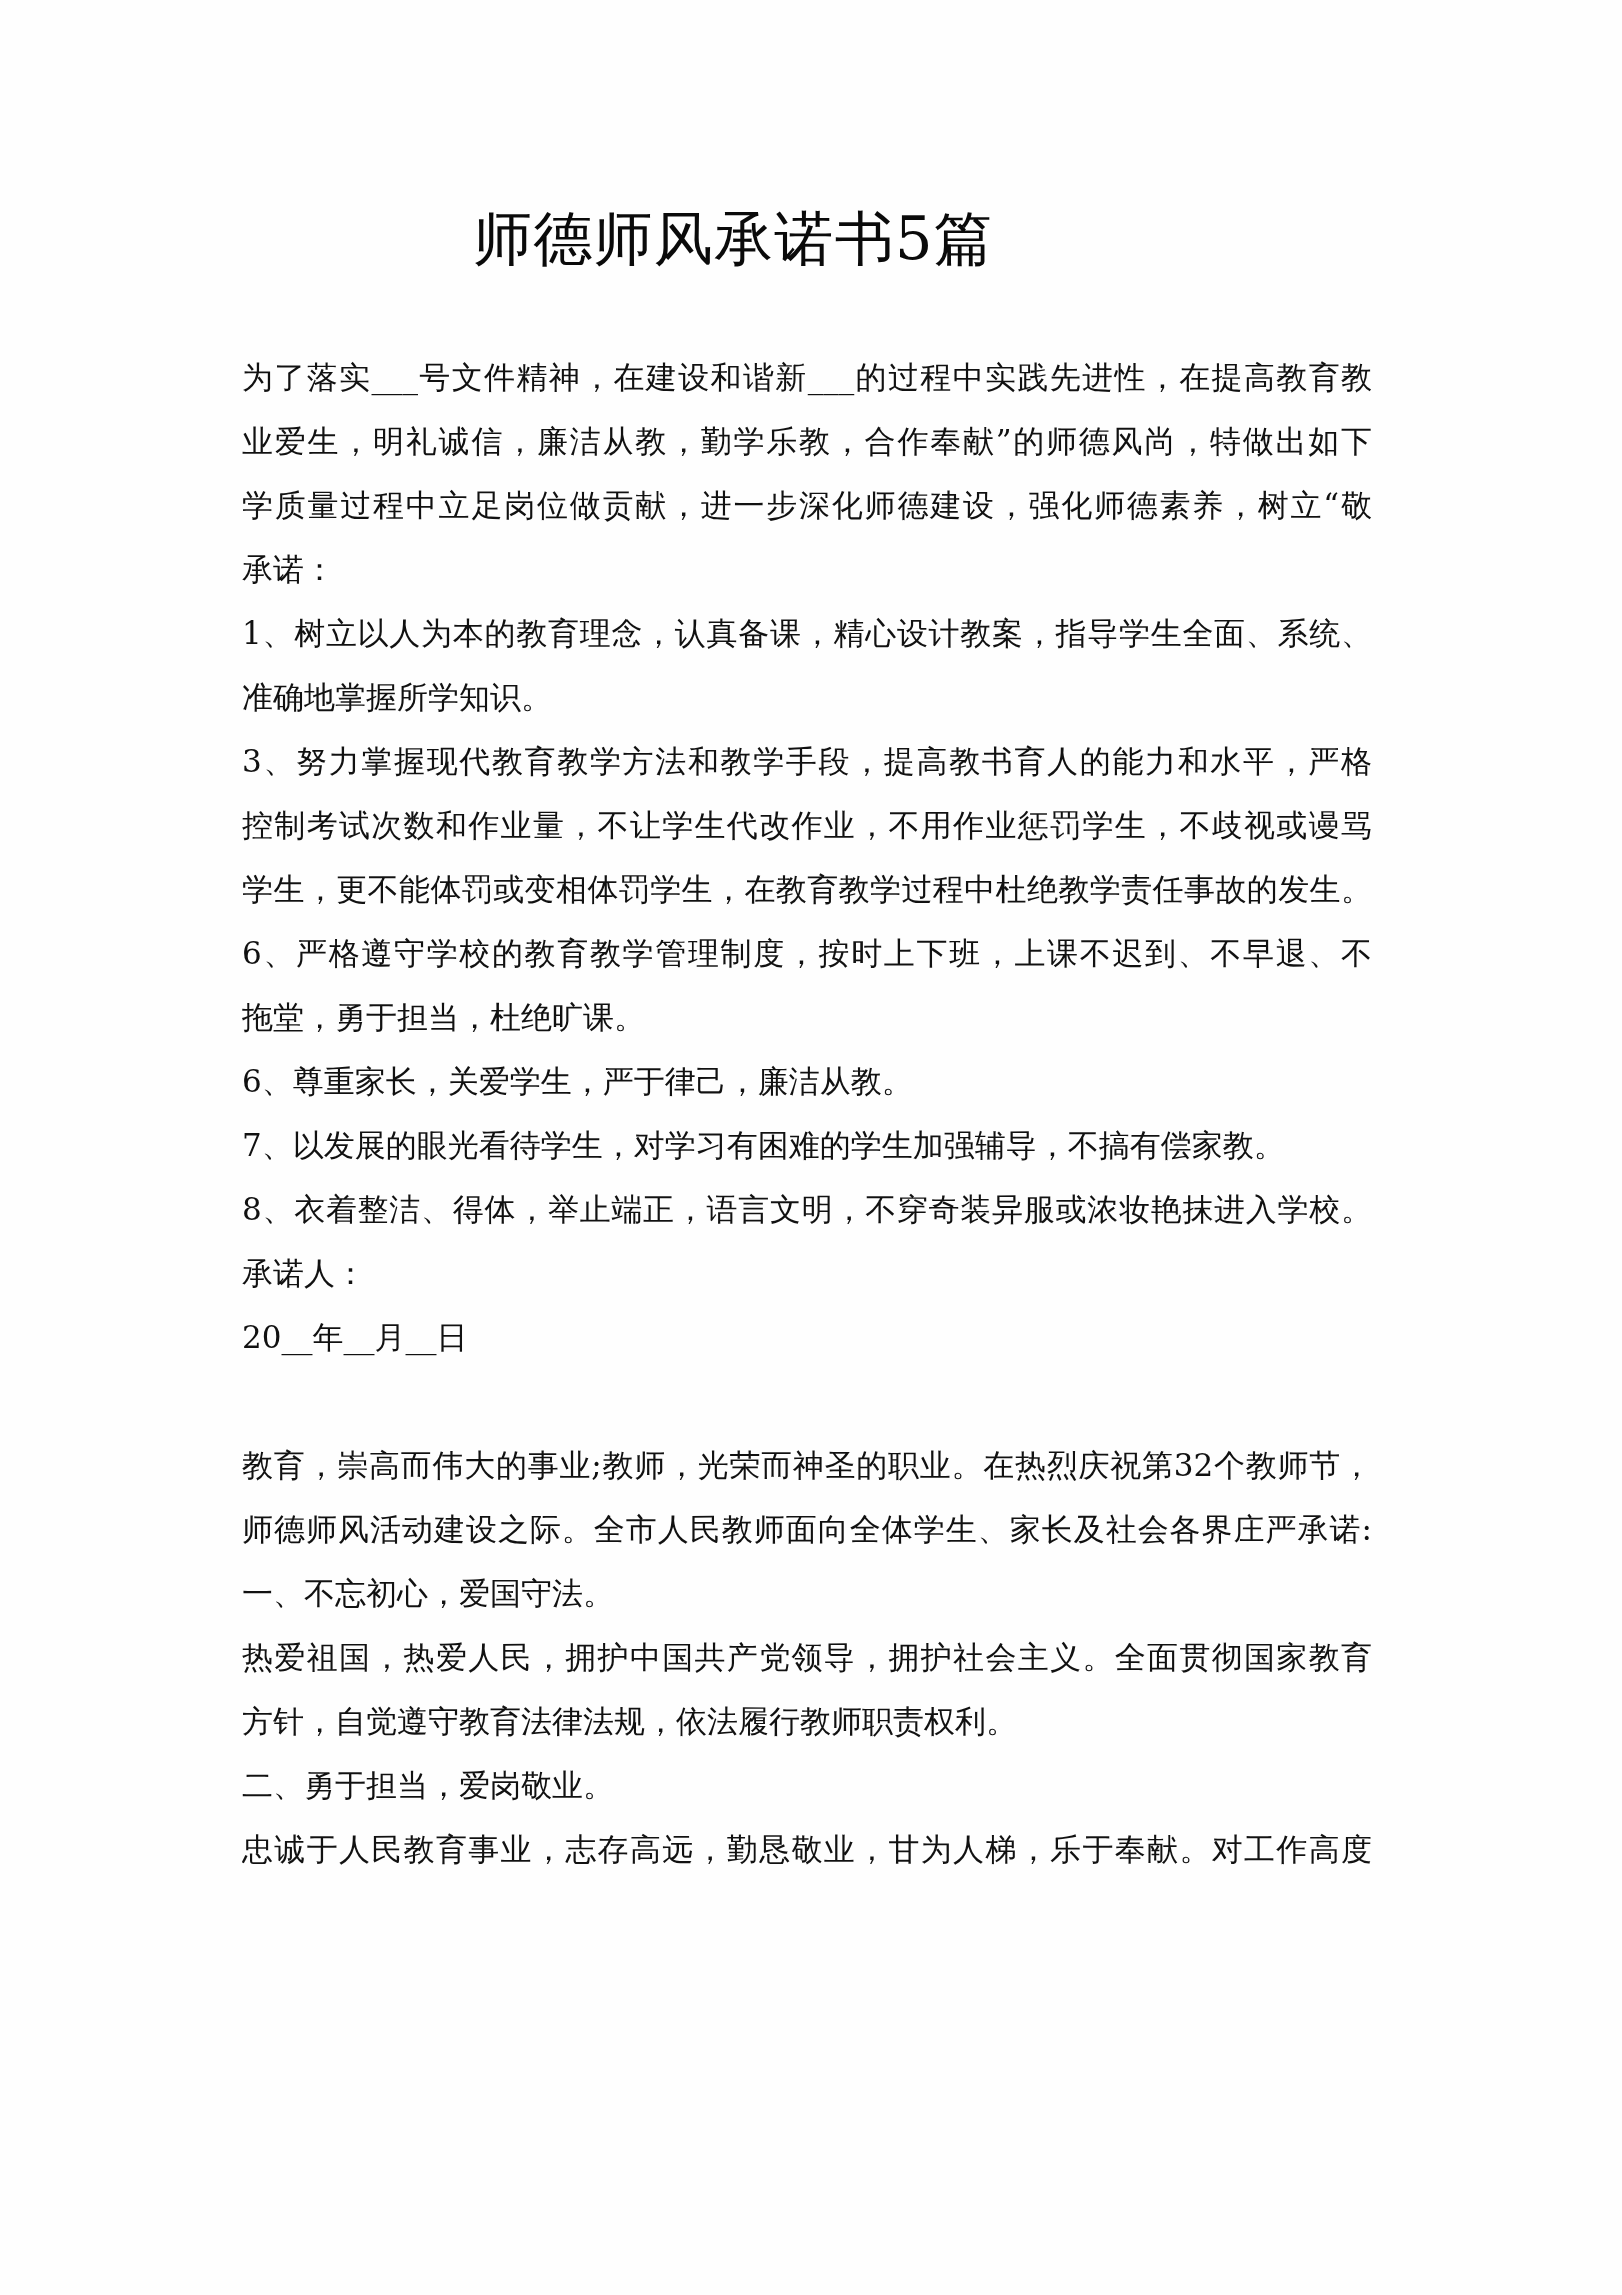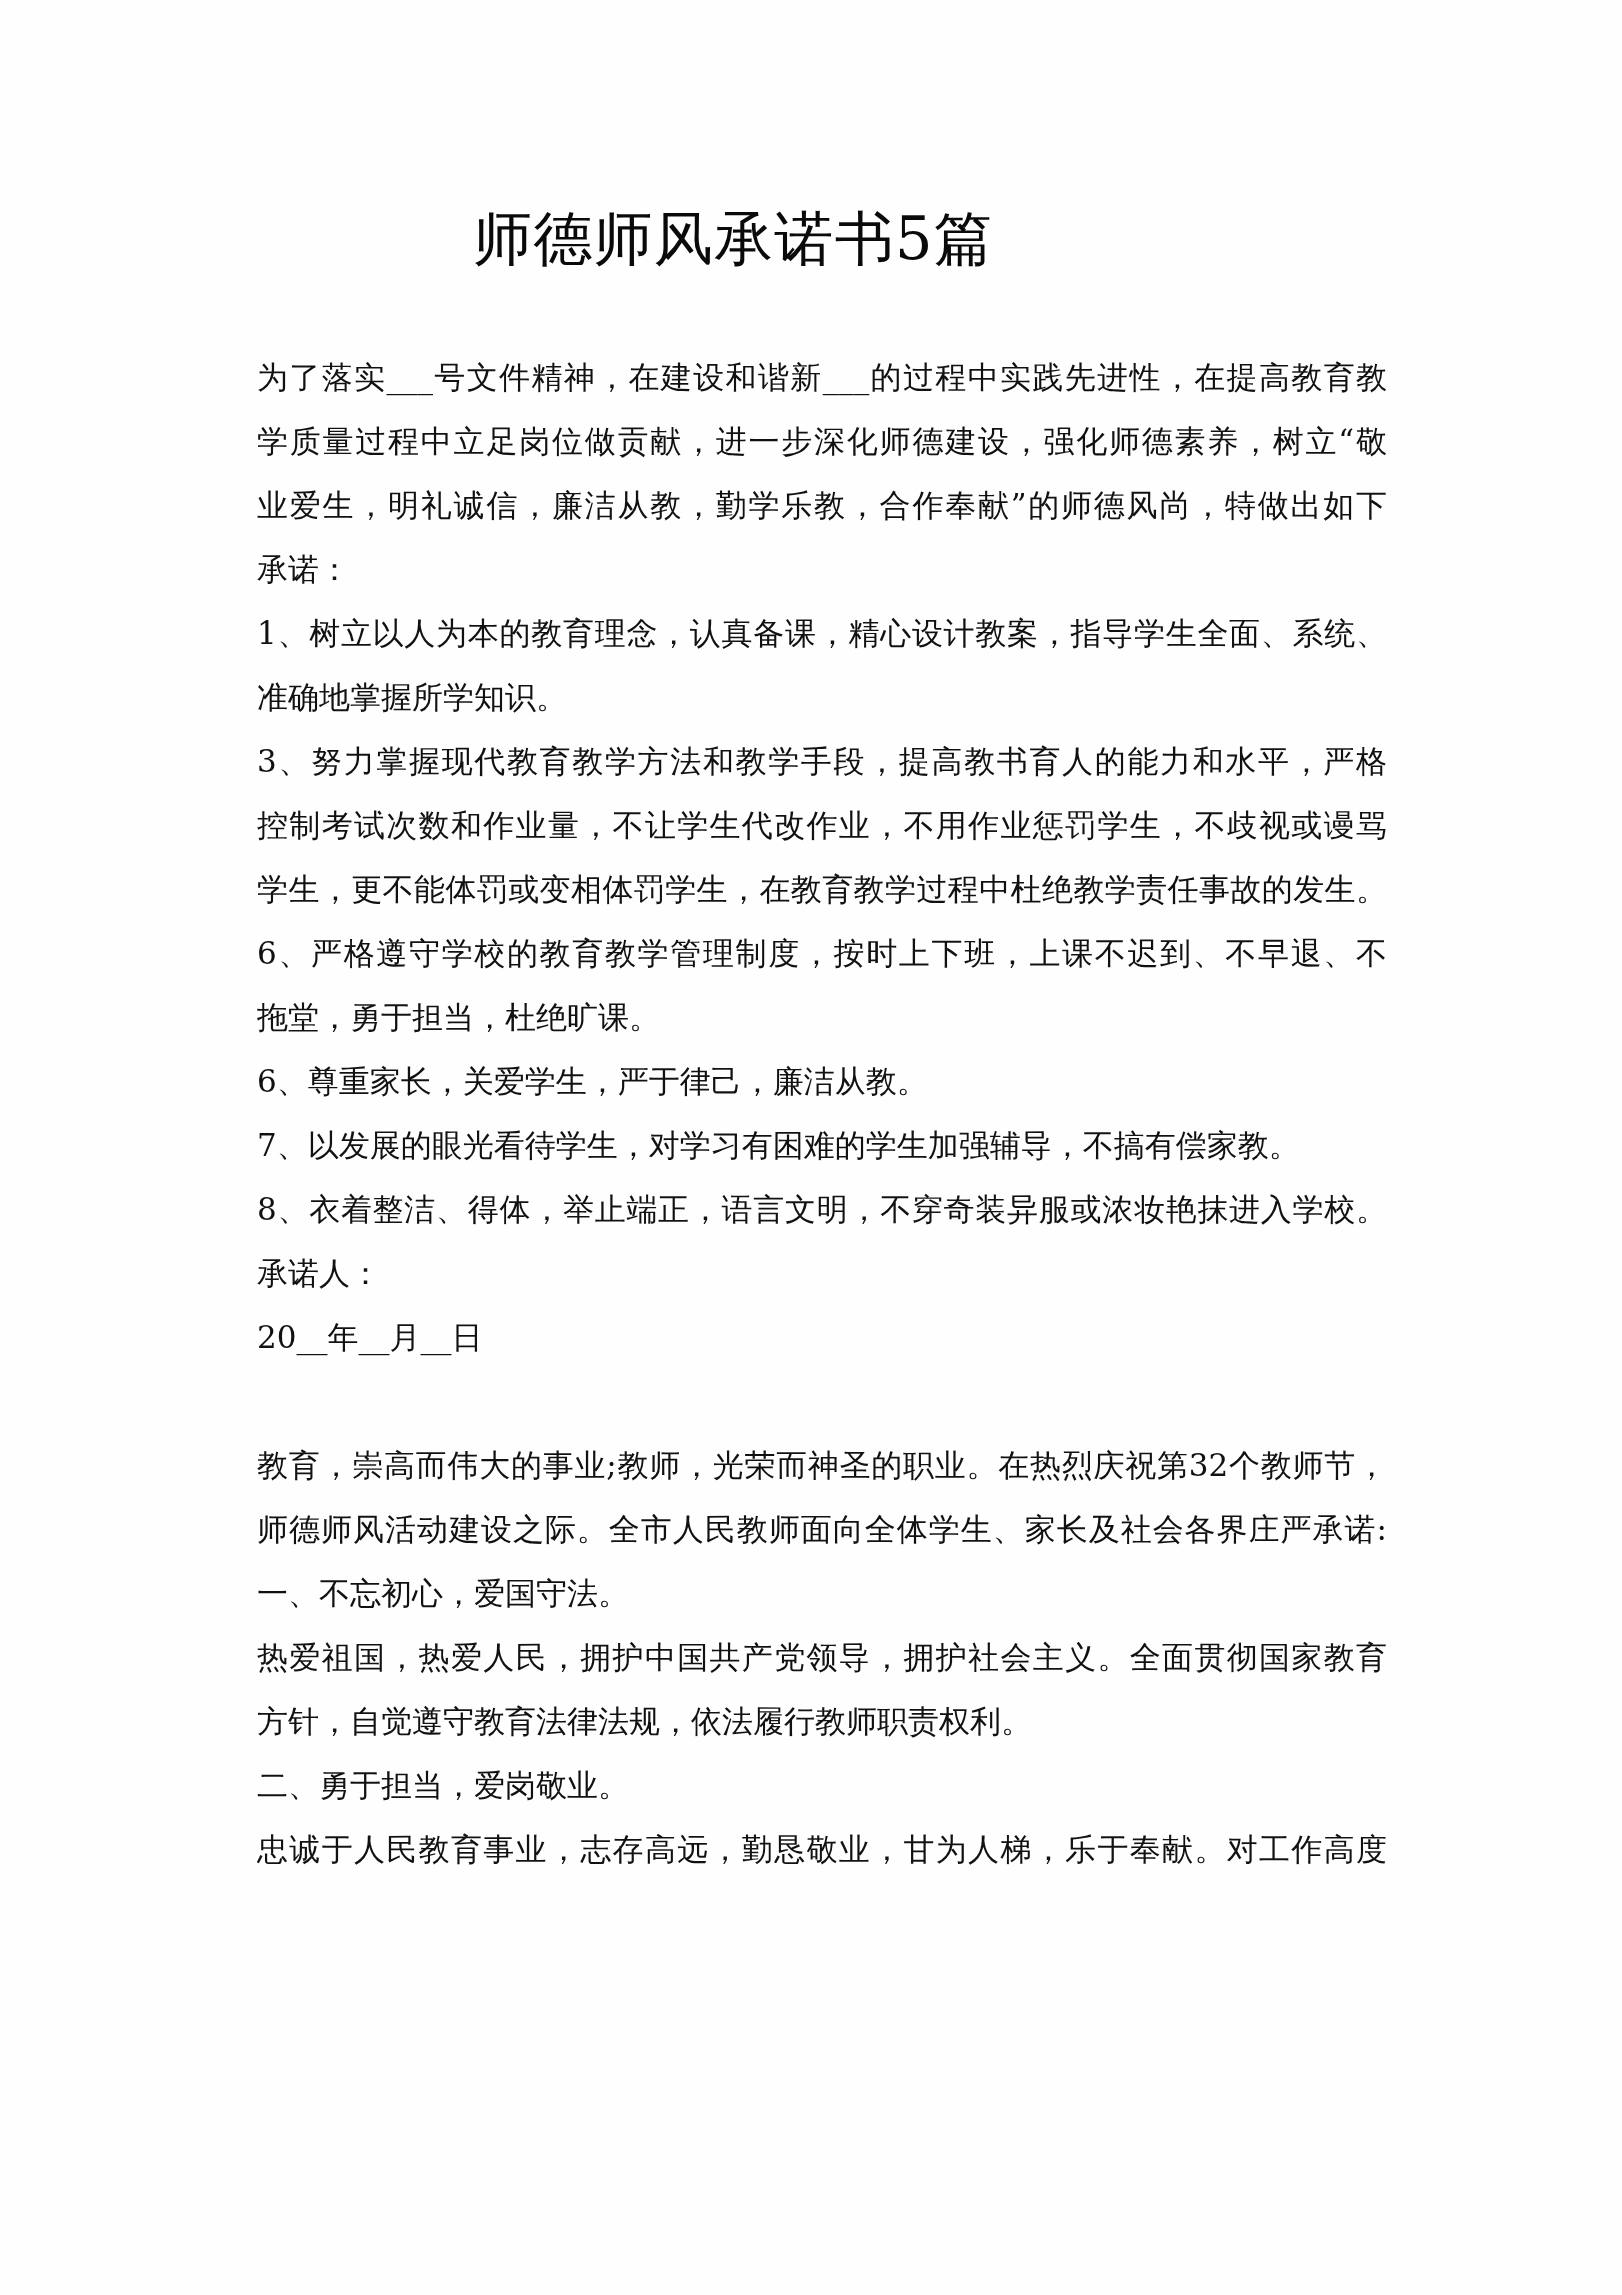--- a/index.html
+++ b/index.html
@@ -4,41 +4,41 @@
 <style>
   html, body { margin: 0; padding: 0; background: #ffffff; }
   body { width: 1623px; height: 2295px; position: relative; overflow: hidden; }
   .page { position: absolute; left: 0; top: 0; width: 1623px; height: 2295px; background: #fefefe; }
   .title {
     position: absolute; left: 0; top: 196px; width: 1467px; text-align: center;
     font-family: "DejaVu Serif", "Liberation Serif", serif;
     font-size: 59px; line-height: 85px; color: #0a0a0a; letter-spacing: 1.3px;
   }
   .body {
-    position: absolute; left: 257px; top: 345px; width: 1130px;
+    position: absolute; left: 242px; top: 345px; width: 1130px;
     font-family: "DejaVu Serif", "Liberation Serif", serif;
     font-size: 31px; line-height: 64px; color: #111111;
   }
   .line { height: 64px; white-space: nowrap; overflow: visible; }
   .line.full { text-align: justify; text-align-last: justify; white-space: normal; overflow: hidden; }
   .blank { height: 64px; }
 </style>
 </head>
 <body>
 
 <div class="page">
   <div class="title">师德师风承诺书5篇</div>
 
   <div class="body">
 
     <div>
       <div>
         <div class="line full">为了落实___号文件精神，在建设和谐新___的过程中实践先进性，在提高教育教</div>
+        <div class="line full">业爱生，明礼诚信，廉洁从教，勤学乐教，合作奉献”的师德风尚，特做出如下</div>
         <div class="line full">学质量过程中立足岗位做贡献，进一步深化师德建设，强化师德素养，树立“敬</div>
-        <div class="line full">业爱生，明礼诚信，廉洁从教，勤学乐教，合作奉献”的师德风尚，特做出如下</div>
         <div class="line">承诺：</div>
       </div>
       <div>
         <div class="line full">1、树立以人为本的教育理念，认真备课，精心设计教案，指导学生全面、系统、</div>
         <div class="line">准确地掌握所学知识。</div>
       </div>
       <div>
         <div class="line full">3、努力掌握现代教育教学方法和教学手段，提高教书育人的能力和水平，严格</div>
         <div class="line full">控制考试次数和作业量，不让学生代改作业，不用作业惩罚学生，不歧视或谩骂</div>
         <div class="line full">学生，更不能体罚或变相体罚学生，在教育教学过程中杜绝教学责任事故的发生。</div>

